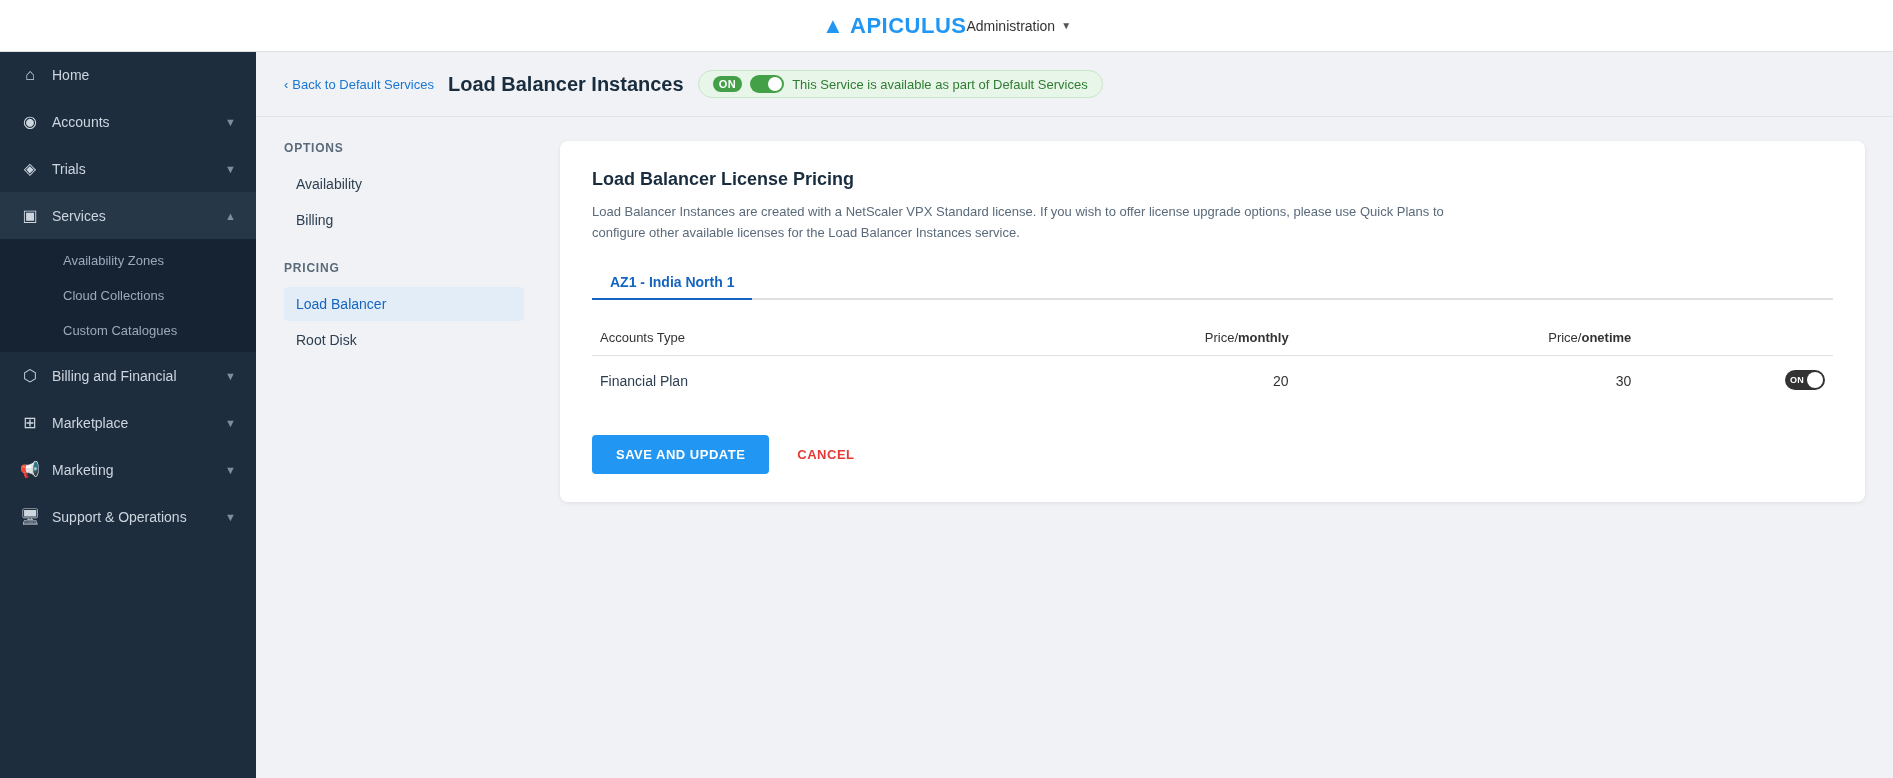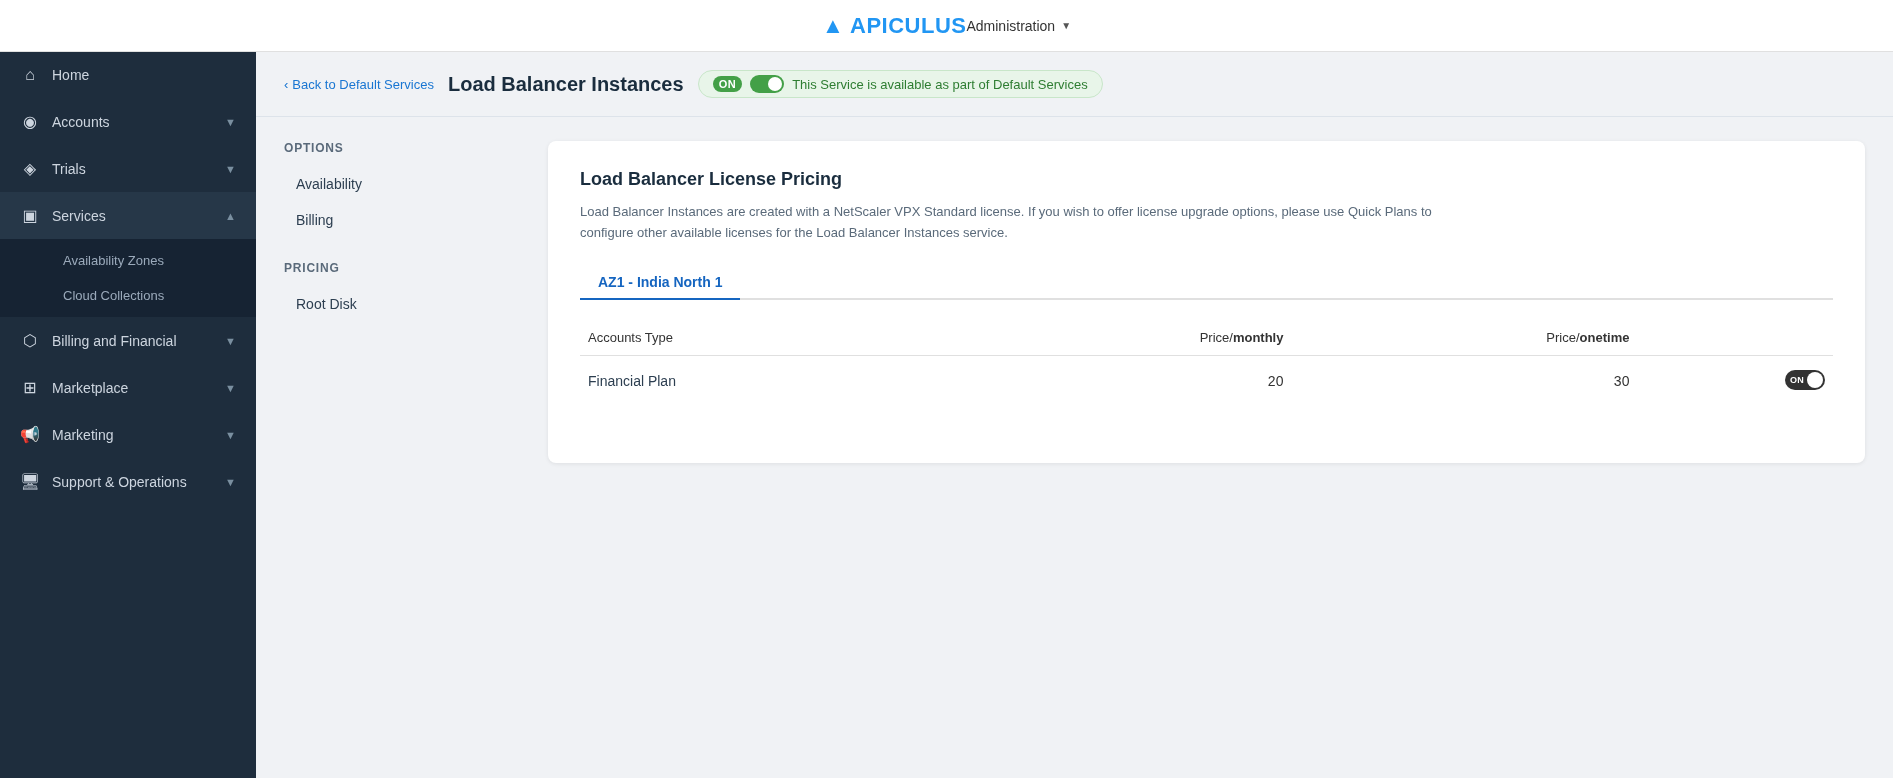--- a/index.html
+++ b/index.html
@@ -132,21 +132,21 @@
       background: #fff;
       border-radius: 50%;
       position: absolute;
       right: 2px;
     }
 
     
     .content-area {
       padding: 24px 28px;
       display: flex;
-      gap: 4px;
+      gap: 16px;
       justify-content: center;
     }
 
     
     .options-panel {
       width: 240px;
       flex-shrink: 0;
     }
     .options-section-title {
       font-size: 12px;
@@ -354,20 +354,23 @@
         <span>Services</span>
       </div>
       <span class="sidebar-chevron">▲</span>
     </div>
     <div class="sidebar-sub">
       <div class="sidebar-sub-item">
         <span>Availability Zones</span>
       </div>
       <div class="sidebar-sub-item">
         <span>Cloud Collections</span>
+      </div>
+      <div class="sidebar-sub-item">
+        <span>Custom Catalogues</span>
       </div>
     </div>
 
     <div class="sidebar-item">
       <div class="sidebar-item-left">
         <span class="sidebar-icon">⬡</span>
         <span>Billing and Financial</span>
       </div>
       <span class="sidebar-chevron">▼</span>
     </div>
@@ -420,20 +423,23 @@
         <div class="options-section-title">OPTIONS</div>
         <div class="options-item">
           <span>Availability</span>
         </div>
         <div class="options-item">
           <span>Billing</span>
         </div>
 
         <div class="pricing-section">
           <div class="options-section-title">PRICING</div>
+          <div class="pricing-item active">
+            <span>Load Balancer</span>
+          </div>
           <div class="pricing-item">
             <span>Root Disk</span>
           </div>
         </div>
       </div>
 
       <div class="pricing-panel">
         <h2 class="pricing-panel-title">Load Balancer License Pricing</h2>
         <p class="pricing-description">Load Balancer Instances are created with a NetScaler VPX Standard license. If you wish to offer license upgrade options, please use Quick Plans to configure other available licenses for the Load Balancer Instances service.</p>
 
@@ -464,16 +470,20 @@
               <td style="text-align:right; padding-right:8px;">
                 <div class="toggle-sm">
                   <span class="on-label">ON</span>
                   <div class="knob"></div>
                 </div>
               </td>
             </tr>
           </tbody>
         </table>
 
+        <div class="actions">
+          <button class="btn-primary">SAVE AND UPDATE</button>
+          <button class="btn-cancel">CANCEL</button>
+        </div>
       </div>
     </div>
   </main>
 </div>
 
 </body></html>

